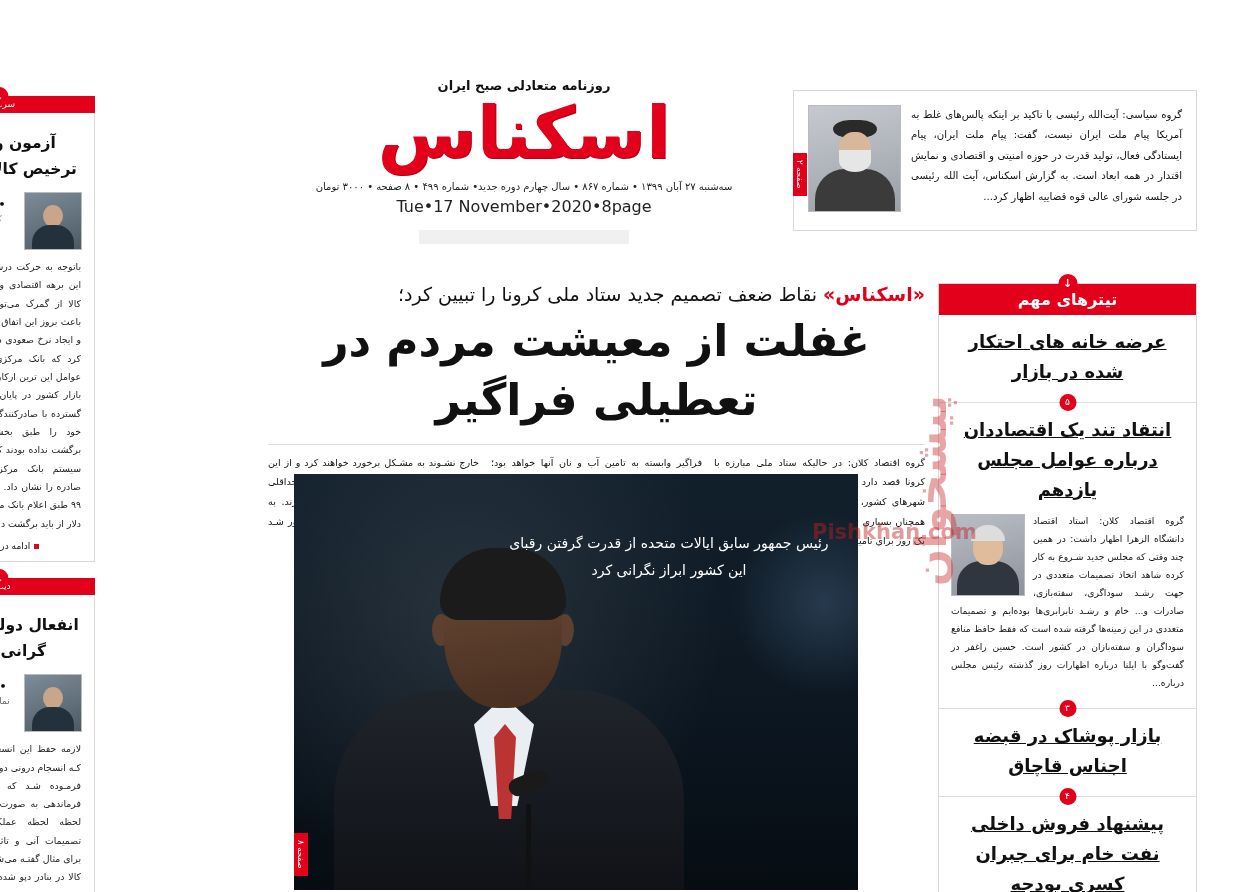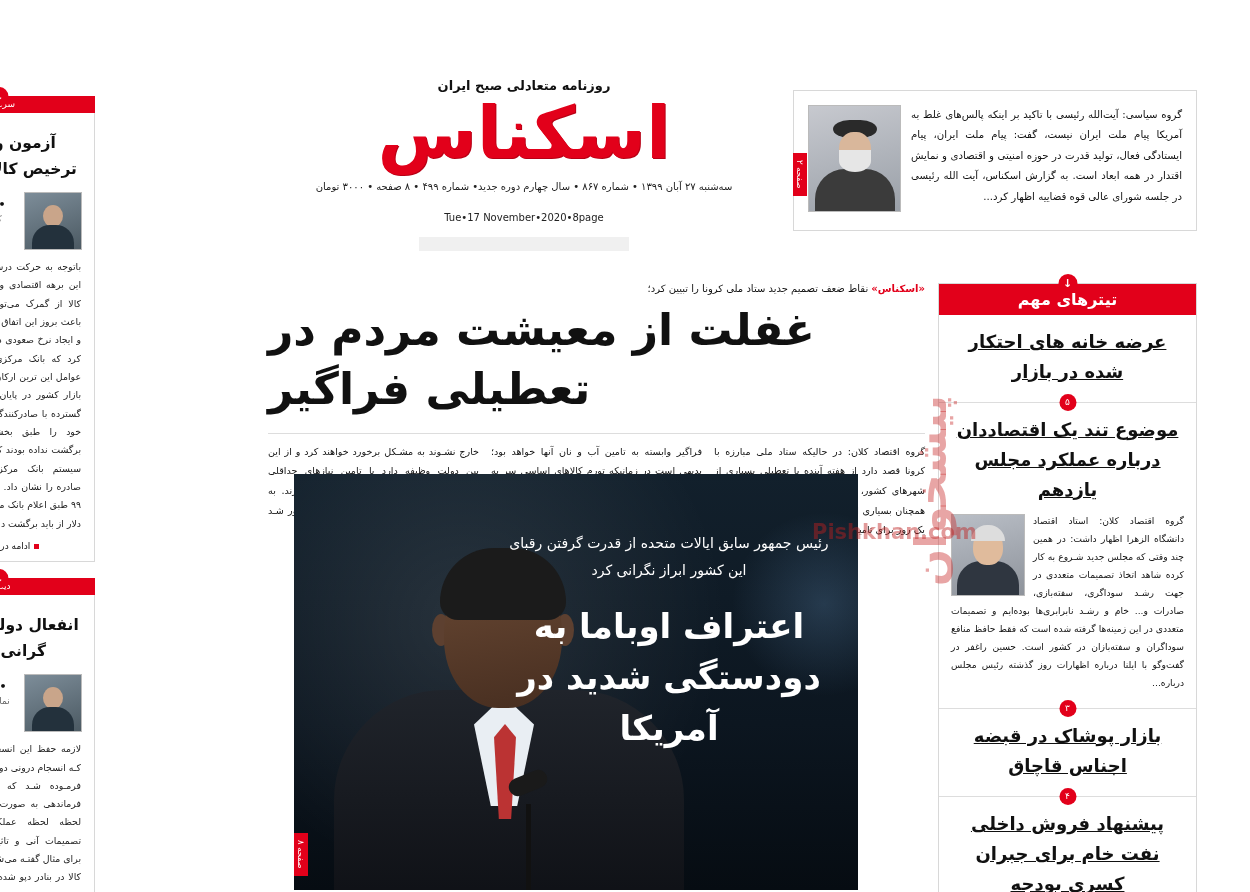--- a/index.html
+++ b/index.html
@@ -157,23 +157,23 @@
     direction: rtl;
     text-shadow: 1px 1px 0 #b80015;
   }
   .masthead .issue-line {
     font-size: 10px;
     color: #222;
     margin-top: 8px;
     direction: rtl;
   }
   .masthead .issue-line-en {
-    font-size: 10px;
+    font-size: 16px;
     color: #222;
-    margin-top: 20px;
+    margin-top: 5px;
     direction: ltr;
   }
   .masthead .grey-bar {
     margin: 14px auto 0 auto;
     width: 210px; height: 14px;
     background: #f0f0f0;
   }
 
   
   .top-right {
@@ -229,29 +229,29 @@
     font-size: 8.5px;
     padding: 7px 2px;
   }
 
   
   .main-col {
     position: absolute;
     top: 283px; left: 268px; width: 657px;
   }
   .main-over {
-    font-size: 10px;
+    font-size: 19px;
     text-align: right;
     margin-bottom: 6px;
     direction: rtl;
   }
   .main-head {
     font-size: 44px;
     font-weight: bold;
-    text-align: left;
+    text-align: center;
     line-height: 1.35;
     margin: 4px 0 14px 0;
     direction: rtl;
   }
   .main-cols {
     display: flex;
     direction: rtl;
     gap: 12px;
     font-size: 9.6px;
     line-height: 2.05;
@@ -576,38 +576,37 @@
     <div class="shirt"></div>
     <div class="tie"></div>
     <div class="subject-ear-l"></div>
     <div class="subject-ear-r"></div>
     <div class="subject-head"></div>
     <div class="subject-hair"></div>
     <div class="mic-stand"></div>
     <div class="mic-head"></div>
     <div class="overlay-text">
       <div class="lead">رئیس جمهور سابق ایالات متحده از قدرت گرفتن رقبای این کشور ابراز نگرانی کرد</div>
-      <div class="big">اعتراف اوباما به دودستگی شدید در آمریکا</div>
     </div>
     <div class="photo-tag">صفحه ۸</div>
   </div>
 
   <div class="right-col">
     <div class="rc-title">
       <div class="rc-arrow">↓</div>
       <span>تیترهای مهم</span>
     </div>
 
     <div class="rc-item">
       <h4>عرضه خانه های احتکار شده در بازار</h4>
       <div class="num">۵</div>
     </div>
 
     <div class="rc-item">
-      <h4>موضوع تند یک اقتصاددان درباره عملکرد مجلس یازدهم</h4>
+      <h4>انتقاد تند یک اقتصاددان درباره عوامل مجلس یازدهم</h4>
       <div class="rc-body">
         <span class="rc-photo">
           <span class="suit"></span>
             <span class="face"></span>
             <span class="hair"></span>
         </span>
         <span>گروه اقتصاد کلان: استاد اقتصاد دانشگاه الزهرا اظهار داشت: در همین چند وقتی که مجلس جدید شـروع به کار کرده شاهد اتخاذ تصمیمات متعددی در جهت رشـد سوداگری، سفته‌بازی، صادرات و... خام و رشـد نابرابری‌ها بوده‌ایم و تصمیمات متعددی در این زمینه‌ها گرفته شده است که فقط حافظ منافع سوداگران و سفته‌بازان در کشور است. حسین راغفر در گفت‌وگو با ایلنا درباره اظهارات روز گذشته رئیس مجلس درباره...</span>
       </div>
       <div class="num">۳</div>
     </div>

